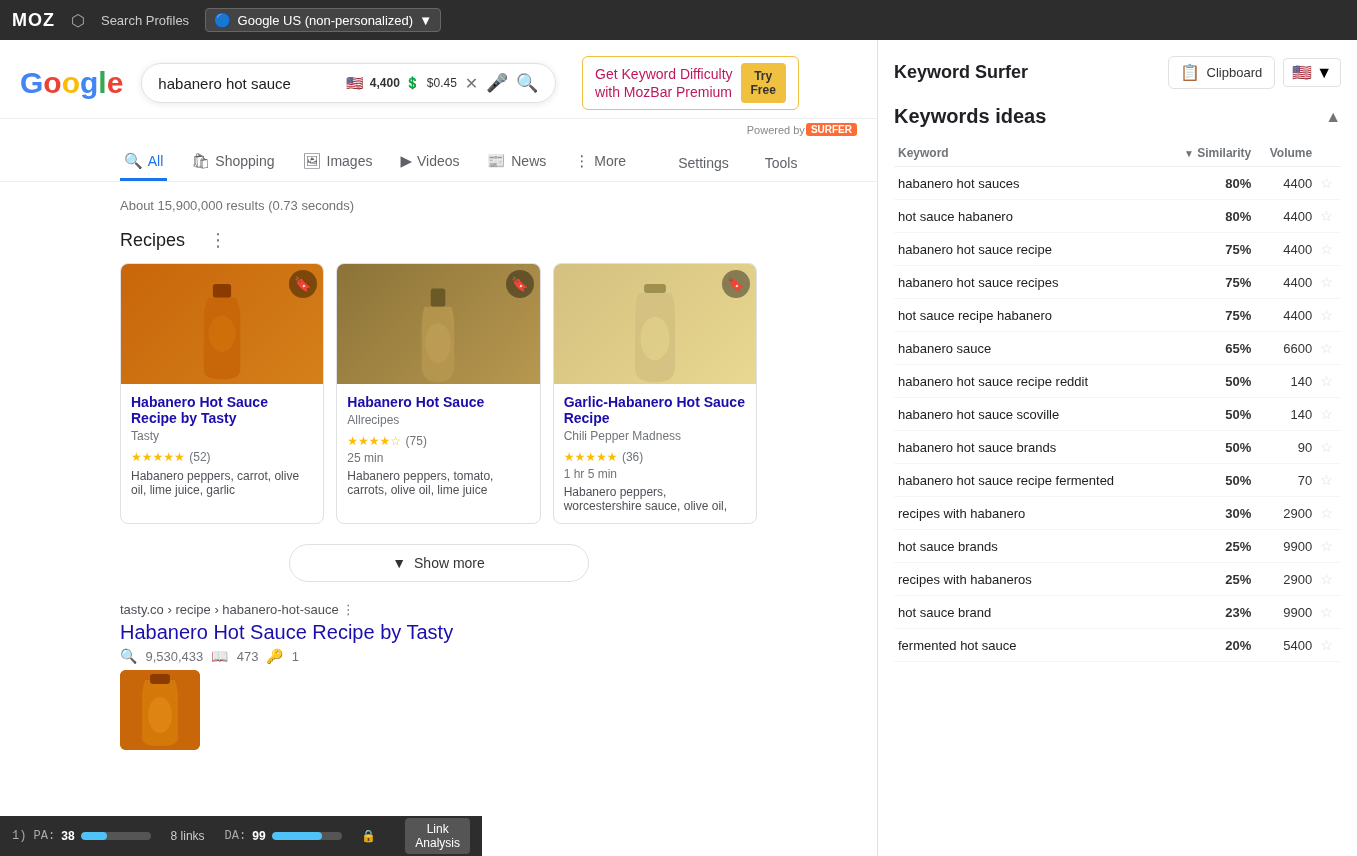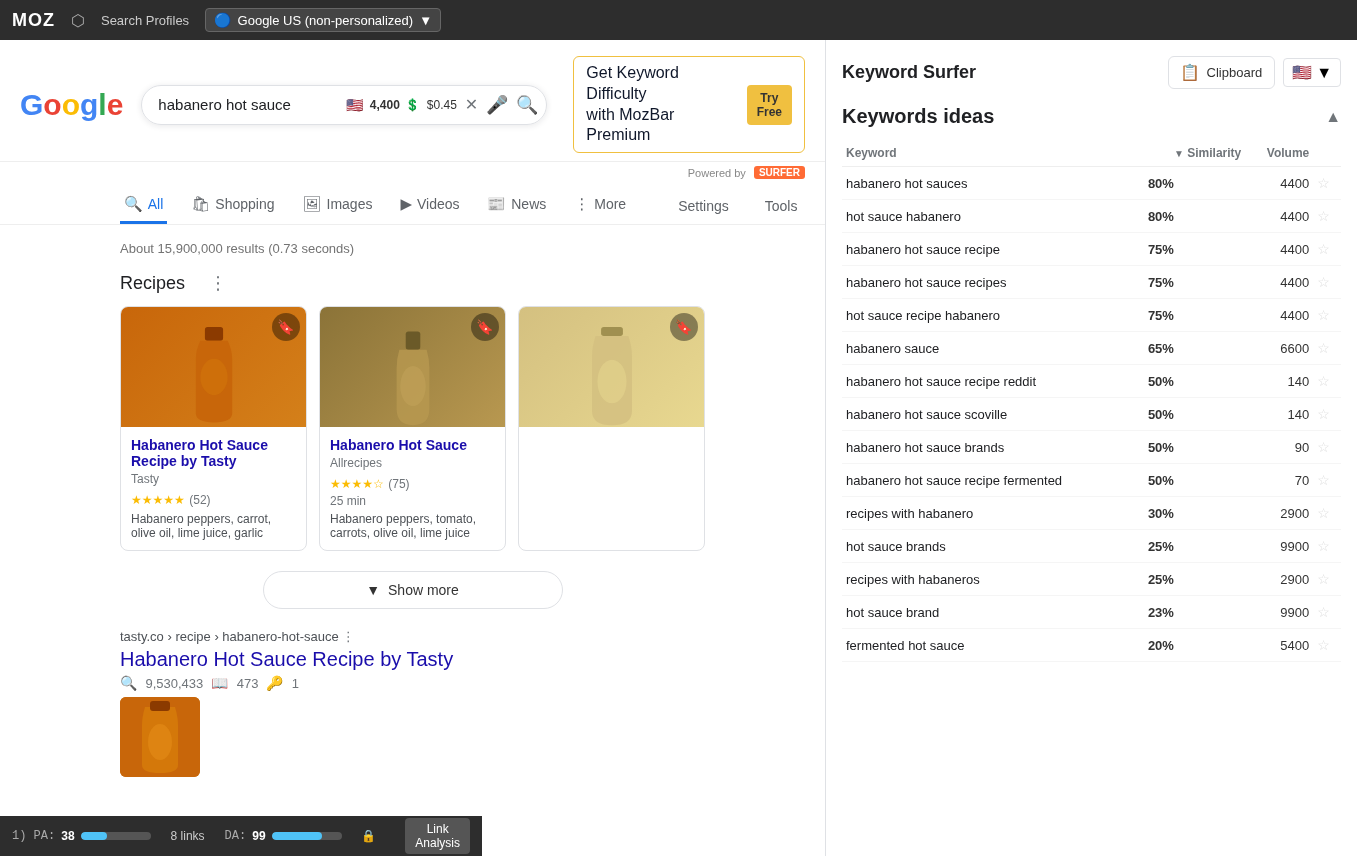--- a/index.html
+++ b/index.html
@@ -107,22 +107,22 @@
       border: 1px solid #f0c040;
       border-radius: 6px;
       padding: 6px 12px;
       display: flex;
       align-items: center;
       gap: 8px;
       margin-left: 8px;
       background: #fff;
     }
     .kd-banner .kd-text {
-      font-size: 16px;
-      color: #0f172a;
+      font-size: 14px;
+      color: #be185d;
       line-height: 1.3;
     }
     .kd-banner .try-free-btn {
       background: #f0c040;
       border: none;
       border-radius: 4px;
       padding: 6px 10px;
       font-size: 12px;
       font-weight: bold;
       cursor: pointer;
@@ -130,21 +130,21 @@
     }
     .powered-by {
       font-size: 11px;
       color: #888;
       text-align: right;
       padding-right: 20px;
       padding-top: 4px;
       display: flex;
       align-items: center;
       justify-content: flex-end;
-      gap: 8px;
+      gap: 1px;
     }
     .surfer-badge {
       background: #ff6b35;
       color: #fff;
       font-size: 10px;
       font-weight: bold;
       padding: 1px 5px;
       border-radius: 3px;
     }
 
@@ -400,21 +400,21 @@
       color: #fff;
       border: none;
       border-radius: 4px;
       padding: 4px 10px;
       font-size: 12px;
       cursor: pointer;
     }
 
     
     #keyword-surfer {
-      width: 532px;
+      width: 480px;
       background: #fff;
       border-left: 1px solid #dfe1e5;
       overflow-y: auto;
       padding: 16px;
     }
     .ks-header {
       display: flex;
       align-items: center;
       justify-content: space-between;
       margin-bottom: 16px;
@@ -473,20 +473,21 @@
       border-bottom: 1px solid #eee;
     }
     .kw-table th.right { text-align: right; }
     .kw-table td {
       font-size: 13px;
       color: #202124;
       padding: 8px 4px;
       border-bottom: 1px solid #f5f5f5;
     }
     .kw-table td.similarity {
+      text-align: right;
       font-weight: bold;
       color: #333;
     }
     .kw-table td.volume {
       text-align: right;
       color: #333;
     }
     .kw-table td .star-icon {
       color: #ddd;
       cursor: pointer;
@@ -641,20 +642,30 @@
 
           <div class="recipe-card">
             <div class="recipe-card-img sauce3">
               <svg class="bottle-svg" viewBox="0 0 60 110" xmlns="http://www.w3.org/2000/svg">
                 <rect x="18" y="0" width="24" height="10" rx="3" fill="#a09050"></rect>
                 <path d="M12 10 Q8 22 8 32 L8 92 Q8 108 30 108 Q52 108 52 92 L52 32 Q52 22 48 10 Z" fill="#d4c080" opacity="0.85"></path>
                 <ellipse cx="30" cy="60" rx="16" ry="24" fill="#e8d890" opacity="0.5"></ellipse>
               </svg>
               <div class="recipe-card-bookmark">🔖</div>
             </div>
+            <div class="recipe-card-body">
+              <div class="recipe-card-title">Garlic-Habanero Hot Sauce Recipe</div>
+              <div class="recipe-card-source">Chili Pepper Madness</div>
+              <div>
+                <span class="recipe-stars">★★★★★</span>
+                <span class="recipe-rating-count">(36)</span>
+              </div>
+              <div class="recipe-time">1 hr 5 min</div>
+              <div class="recipe-ingredients">Habanero peppers, worcestershire sauce, olive oil,</div>
+            </div>
           </div>
         </div>
 
         <div style="display:flex;justify-content:center;">
           <div class="show-more-btn">
             <span>▼</span>
             <span>Show more</span>
           </div>
         </div>
       </div>

